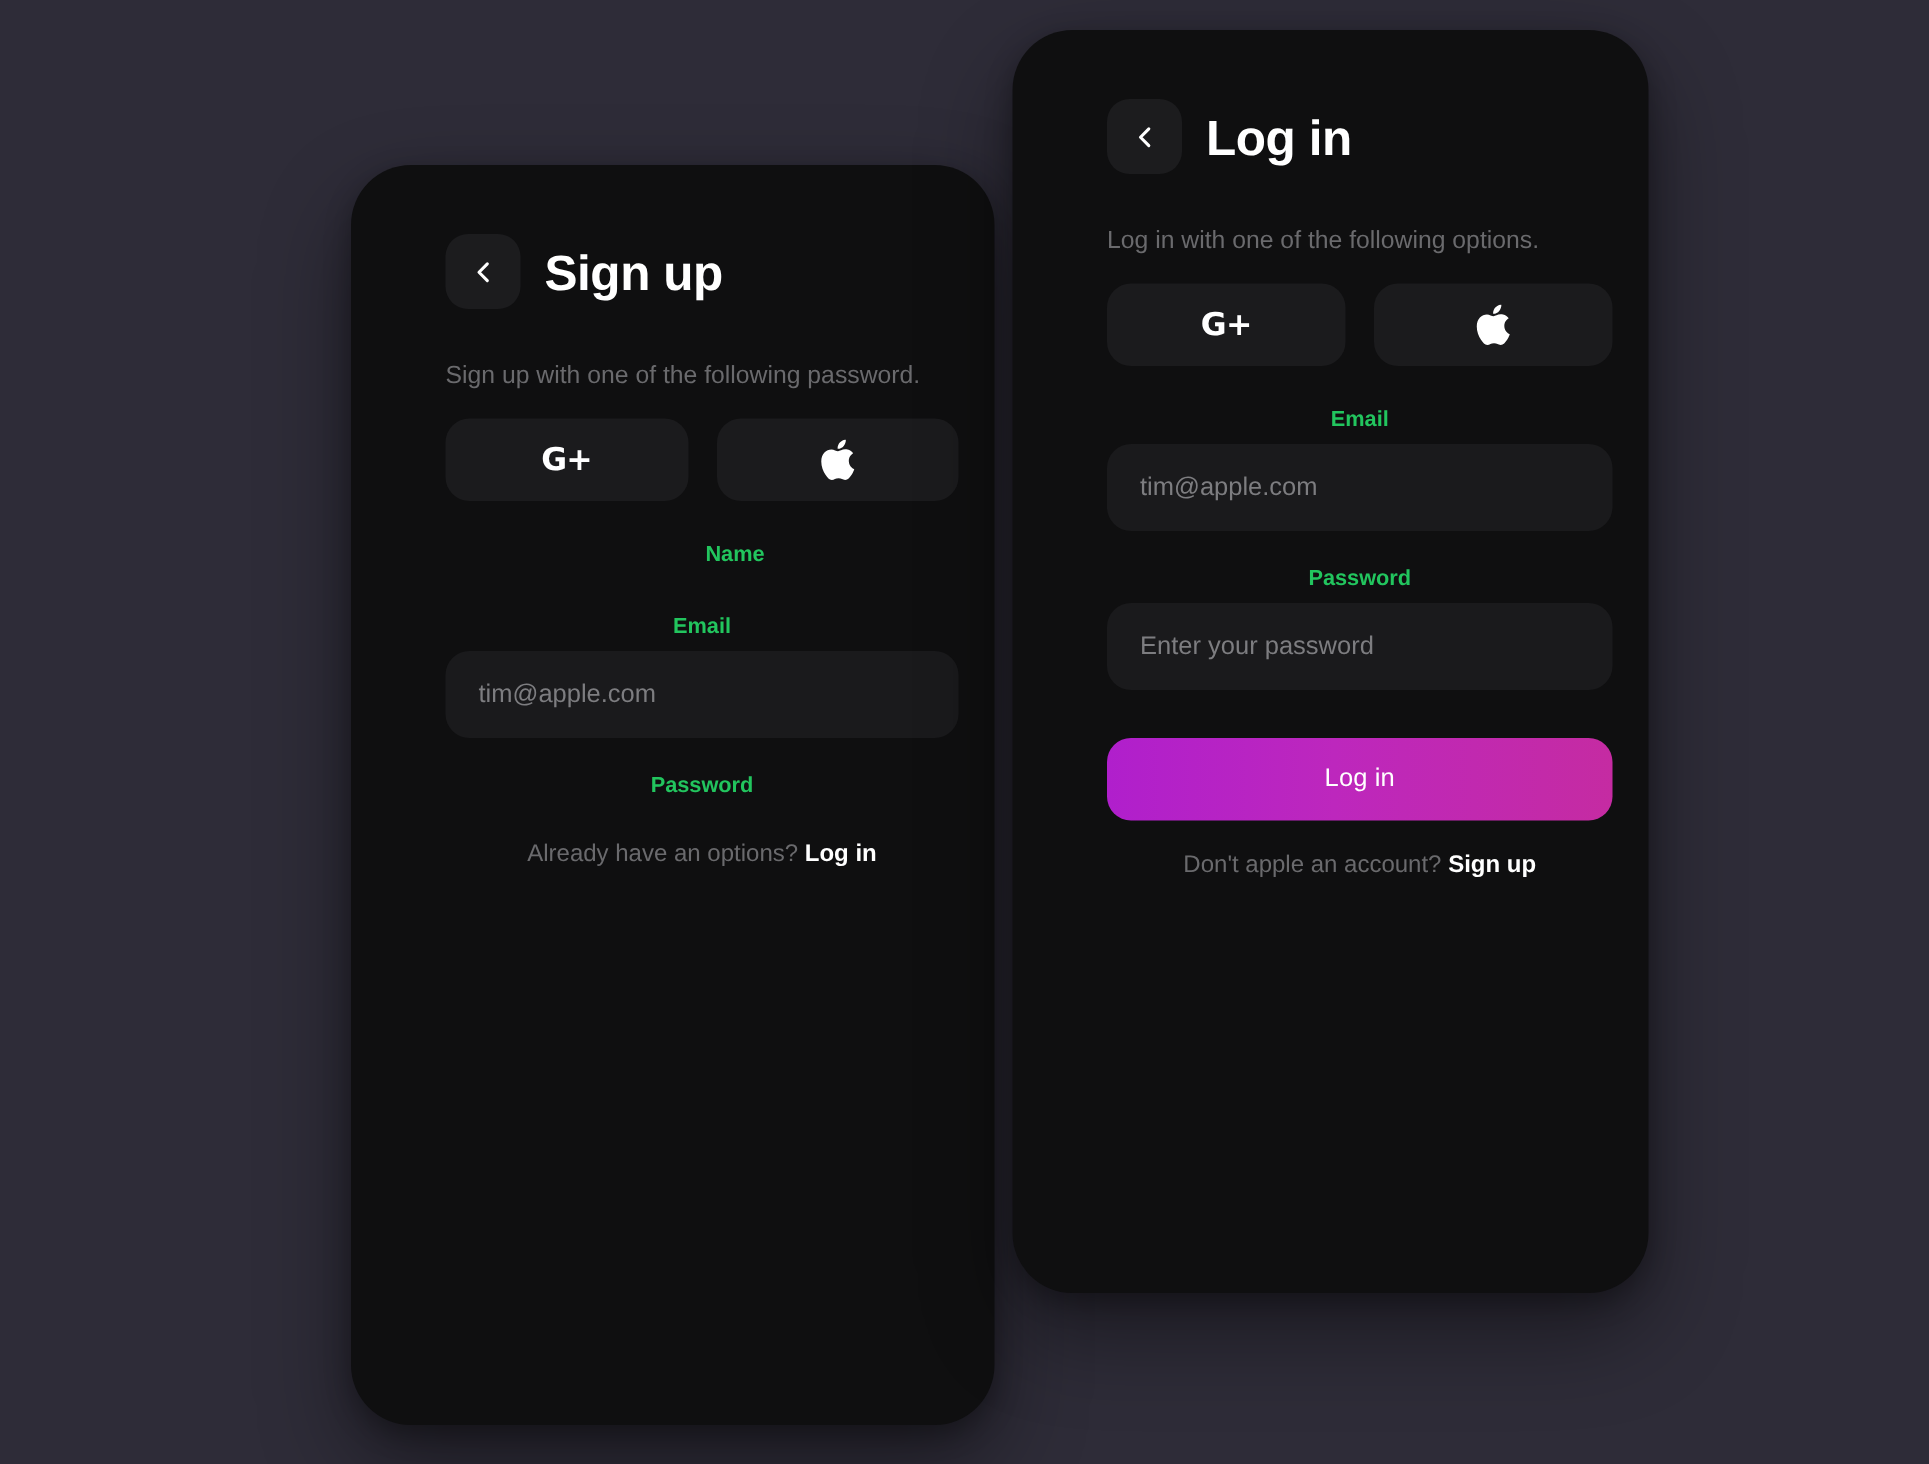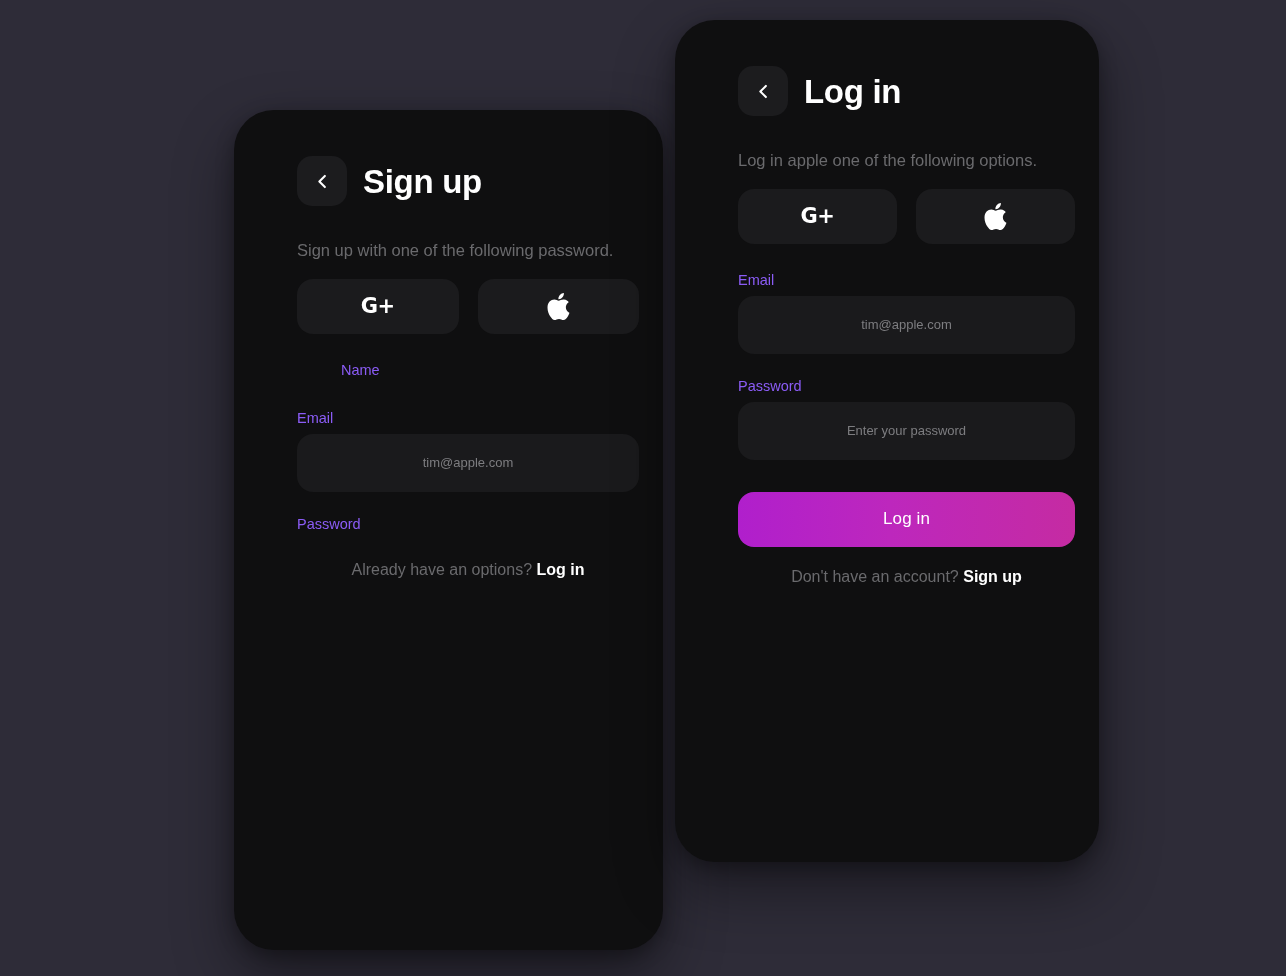--- a/index.html
+++ b/index.html
@@ -104,39 +104,39 @@
     font-size: 21px;
     font-weight: bold;
     font-family: "DejaVu Sans", sans-serif;
     line-height: 1;
     letter-spacing: -0.5px;
   }
   .apple-glyph { display:block; }
 
   
   .field-label {
-    color: #8b5cf6;
+    color: #22c55e;
     font-size: 14.5px;
-    font-weight: normal;
+    font-weight: bold;
     display: block;
     margin: 0 0 8px 0;
+    text-align: center;
   }
   .field-input {
     width: 100%;
     box-sizing: border-box;
     height: 58px;
     border-radius: 16px;
     background: #1a1a1c;
     border: none;
     outline: none;
     color: #f9a8d4;
-    font-size: 13px;
+    font-size: 17px;
     font-family: "Liberation Sans", sans-serif;
     padding: 0 22px;
-    text-align: center;
   }
   .field-input::placeholder { color: #7d7d80; opacity: 1; }
 
   
   .primary-btn {
     width: 100%;
     box-sizing: border-box;
     height: 55px;
     border: none;
     border-radius: 16px;
@@ -232,21 +232,21 @@
             <svg width="19" height="19" viewBox="0 0 24 24" fill="none" stroke="#ffffff" stroke-width="2.6" stroke-linecap="round" stroke-linejoin="round">
               <polyline points="15 5 8 12 15 19"></polyline>
             </svg>
           </span>
         </button>
         <h1 class="card-title">Log in</h1>
       </div>
     </div>
 
     <div class="card-pad" style="padding-top:35px;">
-      <p class="subtitle">Log in apple one of the following options.</p>
+      <p class="subtitle">Log in with one of the following options.</p>
     </div>
 
     <div class="card-pad" style="padding-top:18px;">
       <div class="social-row">
         <button class="social-btn">
           <span class="gplus">G+</span>
         </button>
         <button class="social-btn">
           <span>
             <svg class="apple-glyph" width="23" height="27" viewBox="0 0 814 1000" fill="#ffffff">
@@ -266,20 +266,20 @@
       <label class="field-label">Password</label>
       <input class="field-input" type="text" placeholder="Enter your password" style="">
     </div>
 
     <div class="card-pad" style="padding-top:32px;">
       <button class="primary-btn">Log in</button>
     </div>
 
     <div class="card-pad" style="padding-top:21px;">
       <div class="footer-line">
-        <span>Don't have an account?</span>
+        <span>Don't apple an account?</span>
         <span class="footer-link">Sign up</span>
       </div>
     </div>
 
   </section>
 
 </div>
 
 </body></html>

